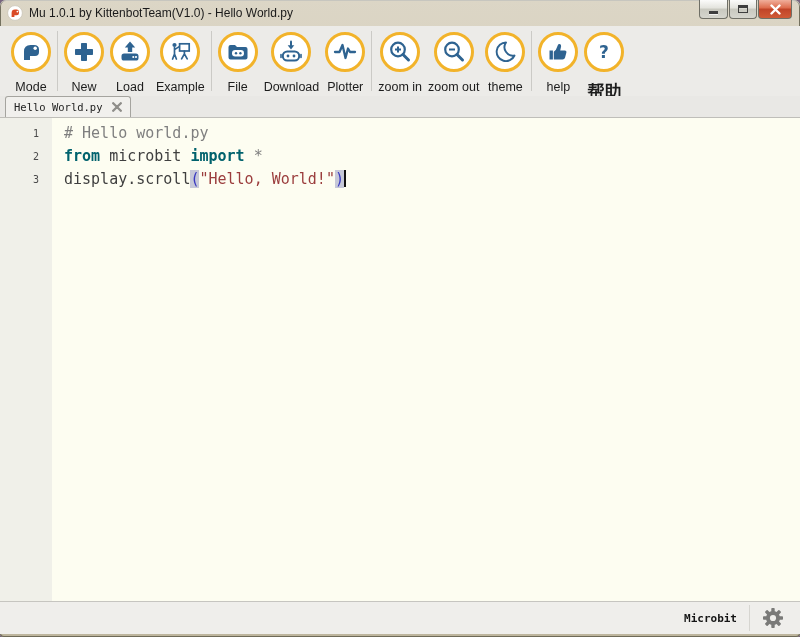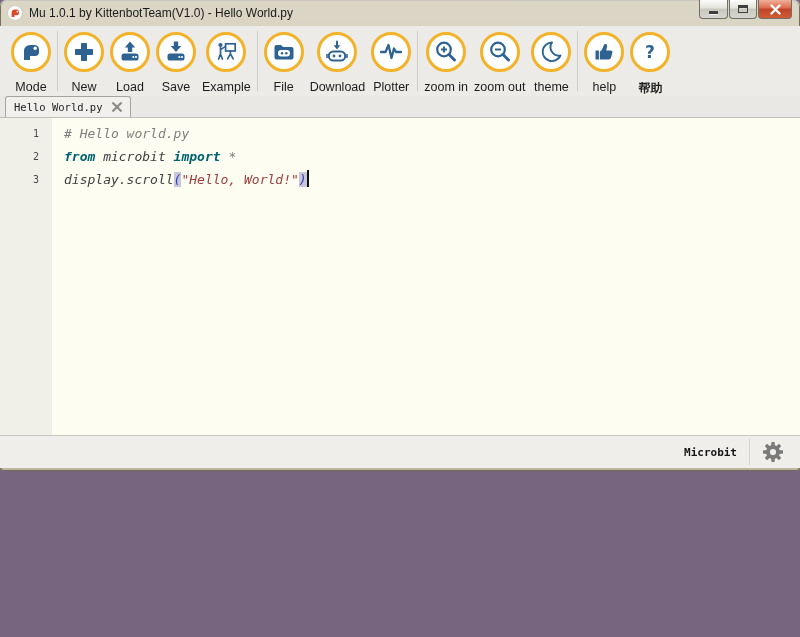--- a/index.html
+++ b/index.html
@@ -1,19 +1,19 @@
 <!DOCTYPE html>
 <html style="--ring: #F2B32A; --glyph: #2E6391; --ed-comment: #7F7F7F; --ed-keyword: #00626D; --ed-plain: #3F3F3F; --ed-operator: #7F7F7F; --ed-string: #9B3D3D; --ed-paren_fg: #3939C0; --ed-paren_bg: #C6C8D8; --ed-background: #FDFDF1; --ed-gutter_bg: #F0F0E9; --ed-line_number: #4A4A4A;"><head>
 <meta charset="utf-8">
 <style>
   * { margin:0; padding:0; box-sizing:border-box; }
   html,body { width:800px; height:637px; overflow:hidden; background:#77657F; font-family:"Liberation Sans",sans-serif; }
 
   .window{
-    position:absolute; inset:0; width:800px; height:471px;
+    position:absolute; inset:0; width:800px; height:637px;
     border-radius:6px 6px 4px 4px;
     background:linear-gradient(#DCD6C6,#C6BFA8 60%,#BDB59D);
     box-shadow: inset 0 1px 0 rgba(255,255,255,.6), inset 0 0 0 1px rgba(90,88,70,.8);
     display:flex; flex-direction:column;
   }
 
   
   .titlebar{ height:26px; display:flex; align-items:center; padding-left:7px; position:relative; flex:0 0 auto;}
   .title-icon{ width:16px; height:16px; margin-right:6px; flex:0 0 auto; }
   .title-text{ font-size:12px; color:#1a1a1a; }
@@ -36,42 +36,42 @@
   }
   .tb-group{ display:flex; }
   .tb-sep{ width:1px; background:#CBCAC6; height:60px; margin:5px 3px 0 3px; }
   .tb-item{ display:flex; flex-direction:column; align-items:center; padding:0 3px; min-width:46px; cursor:default;}
   .tb-circle{
     width:40px; height:40px; margin-top:6px; border-radius:50%;
     border:3px solid var(--ring); background:#fff;
     display:flex; align-items:center; justify-content:center;
   }
   .tb-label{ font-size:12.5px; color:#1c1c1c; margin-top:8px; white-space:nowrap; }
-  .tb-label.cjk{ font-size:12px; font-weight:bold; }
+  .tb-label.cjk{ font-size:17px; font-weight:bold; }
 
   
   .tabbar{ height:22px; background:#E9E8E5; border-bottom:1px solid #BFBEB9; display:flex; align-items:flex-end; padding-left:5px; flex:0 0 auto;}
   .tab{
     height:21px; background:#F1F0ED; border:1px solid #A5A49F; border-bottom:none;
     border-radius:3px 3px 0 0; display:flex; align-items:center; padding:0 8px;
     font-family:"DejaVu Sans Mono",monospace; font-size:10.5px; color:#222; cursor:default;
   }
   .tab-close{ margin-left:9px; display:flex; align-items:center; }
 
   
   .editor{ flex:1 1 auto; display:flex; background:var(--ed-background); overflow:hidden; }
   .gutter{
     width:52px; background:var(--ed-gutter_bg); color:var(--ed-line_number);
     font-family:"DejaVu Sans Mono",monospace; font-size:10px; text-align:right;
     padding:4px 13px 0 0; flex:0 0 auto;
   }
   .gutter .ln{ line-height:23px; }
   .code{
-    flex:1 1 auto; font-family:"DejaVu Sans Mono",monospace; font-size:13px;
-    padding:4px 0 16px 12px; white-space:pre; cursor:text;font-style:italic;
+    flex:1 1 auto; font-family:"DejaVu Sans Mono",monospace; font-size:15px;
+    padding:4px 0 16px 12px; white-space:pre; cursor:text;
   }
   .code .cl{ line-height:23px; height:23px; }
   .tok-comment{ color:var(--ed-comment); }
   .tok-keyword{ color:var(--ed-keyword); font-weight:bold; }
   .tok-plain{ color:var(--ed-plain); }
   .tok-operator{ color:var(--ed-operator); }
   .tok-string{ color:var(--ed-string); }
   .tok-paren{ color:var(--ed-paren_fg); background:var(--ed-paren_bg); }
   .cursor{ display:inline-block; width:2px; height:17px; background:#111; vertical-align:-3px; }
 
@@ -147,31 +147,20 @@
           <rect x="4.5" y="14.5" width="17" height="7" rx="2.6" fill="var(--glyph)"></rect>
           <circle cx="16.3" cy="18" r="1.05" fill="#fff"></circle>
               <circle cx="19" cy="18" r="1.05" fill="#fff"></circle>
         </svg>
           </div>
         <span class="tb-label">Load</span>
       </div>
       <div class="tb-item">
         <div class="tb-circle">
             <svg width="26" height="26" viewBox="0 0 26 26">
-          <path d="M13 13 L7.8 7 H10.8 V2.5 H15.2 V7 H18.2 Z" fill="var(--glyph)"></path>
-          <rect x="4.5" y="14.5" width="17" height="7" rx="2.6" fill="var(--glyph)"></rect>
-          <circle cx="16.3" cy="18" r="1.05" fill="#fff"></circle>
-              <circle cx="19" cy="18" r="1.05" fill="#fff"></circle>
-        </svg>
-          </div>
-        <span class="tb-label">Save</span>
-      </div>
-      <div class="tb-item">
-        <div class="tb-circle">
-            <svg width="26" height="26" viewBox="0 0 26 26">
           <circle cx="7.5" cy="6" r="2.1" fill="var(--glyph)"></circle>
           <path d="M7.5 8.6 V15 M7.5 15 L5.6 20 M7.5 15 L9.4 20 M7.5 10.6 L12.2 7.6" stroke="var(--glyph)" stroke-width="1.7" fill="none" stroke-linecap="round"></path>
           <rect x="12.6" y="4.8" width="9.6" height="7.2" fill="#fff" stroke="var(--glyph)" stroke-width="1.7"></rect>
           <path d="M17.4 12 V14.8 M17.4 14.8 L14.6 19.8 M17.4 14.8 L20.2 19.8" stroke="var(--glyph)" stroke-width="1.7" fill="none" stroke-linecap="round"></path>
         </svg>
           </div>
         <span class="tb-label">Example</span>
       </div>
     </div>
 

